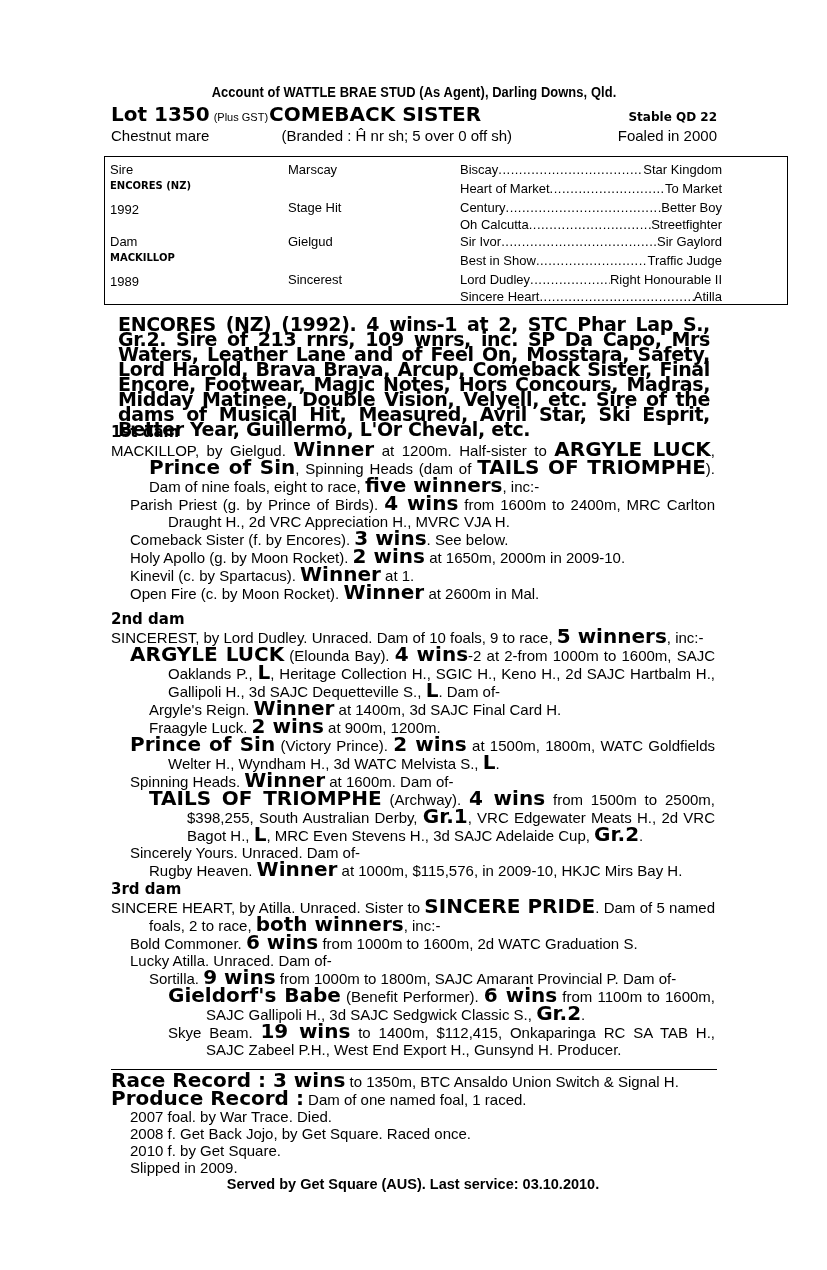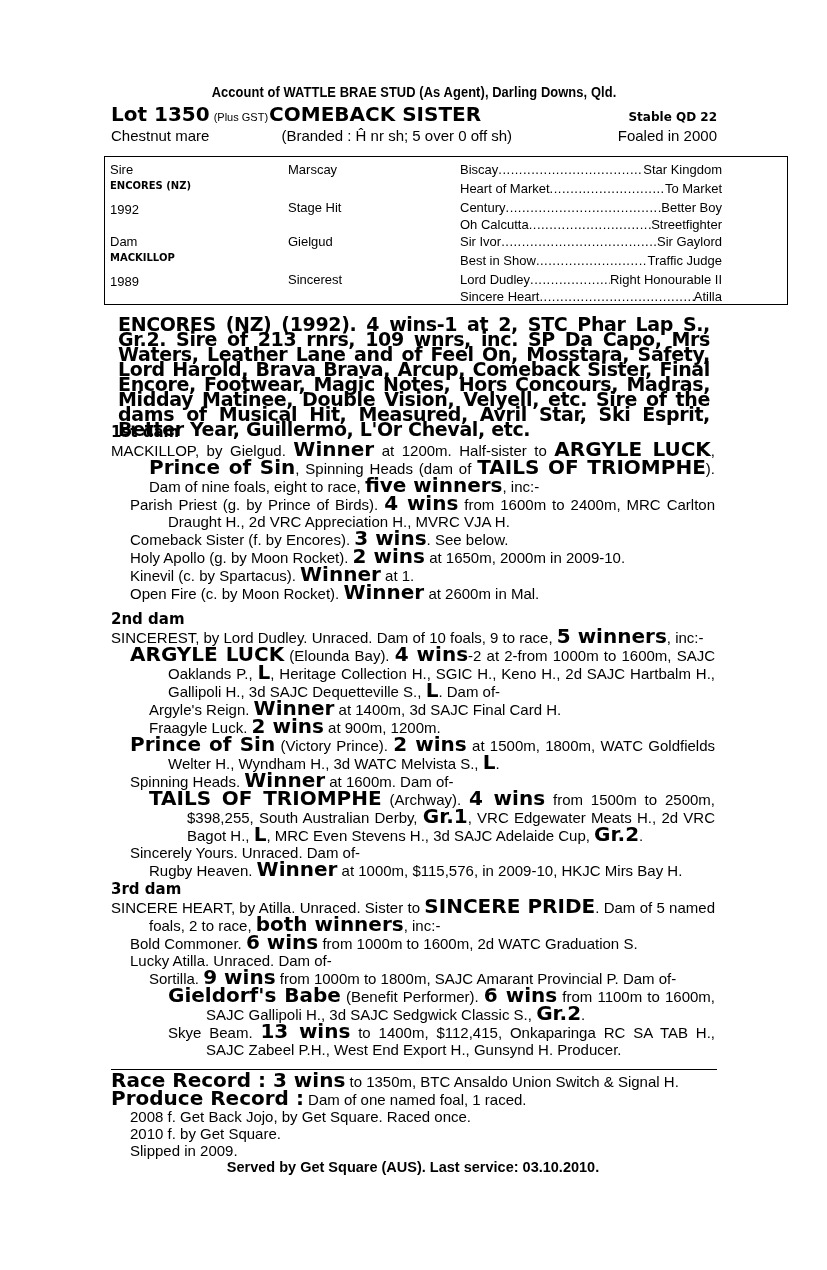--- a/index.html
+++ b/index.html
@@ -135,27 +135,28 @@
     <div class="p rich lvl hang2"><span>Rugby Heaven. </span><span class="bb">Winner</span><span> at 1000m, $115,576, in 2009-10, HKJC Mirs Bay H.</span></div>
   </div>
 
   <div class="sec" style="top:798px">
     <h3>3rd dam</h3>
     <div class="p hang0 rich"><span>SINCERE HEART, by Atilla. Unraced. Sister to </span><span class="bb">SINCERE PRIDE</span><span>. Dam of 5 named foals, 2 to race, </span><span class="bb">both winners</span><span>, inc:-</span></div>
     <div class="p rich lvl hang1"><span>Bold Commoner. </span><span class="bb">6 wins</span><span> from 1000m to 1600m, 2d WATC Graduation S.</span></div>
     <div class="p rich lvl hang1"><span>Lucky Atilla. Unraced. Dam of-</span></div>
     <div class="p rich lvl hang2"><span>Sortilla. </span><span class="bb">9 wins</span><span> from 1000m to 1800m, SAJC Amarant Provincial P. Dam of-</span></div>
     <div class="p rich lvl hang3"><span class="bb">Gieldorf's Babe</span><span> (Benefit Performer). </span><span class="bb">6 wins</span><span> from 1100m to 1600m, SAJC Gallipoli H., 3d SAJC Sedgwick Classic S., </span><span class="bb">Gr.2</span><span>.</span></div>
-    <div class="p rich lvl hang3"><span>Skye Beam. </span><span class="bb">13 wins</span><span> to 1400m, $112,415, Onkaparinga RC SA TAB H., SAJC Zabeel P.H., West End Export H., Gunsynd H. Producer.</span></div>
+    <div class="p rich lvl hang3"><span>Skye Beam. </span><span class="bb">19 wins</span><span> to 1400m, $112,415, Onkaparinga RC SA TAB H., SAJC Zabeel P.H., West End Export H., Gunsynd H. Producer.</span></div>
   </div>
 
   <div class="rule"></div>
 
   <div class="sec" style="top:989px">
     <div><span class="bb">Race Record : 3 wins</span><span> to 1350m, BTC Ansaldo Union Switch &amp; Signal H.</span></div>
     <div><span class="bb">Produce Record :</span><span> Dam of one named foal, 1 raced.</span></div>
+    <div class="ind1">2007 foal. by War Trace. Died.</div>
     <div class="ind1">2008 f. Get Back Jojo, by Get Square. Raced once.</div>
     <div class="ind1">2010 f. by Get Square.</div>
     <div class="ind1">Slipped in 2009.</div>
     <div class="served">Served by Get Square (AUS). Last service: 03.10.2010.</div>
   </div>
 
 </div>
 
 </body></html>

